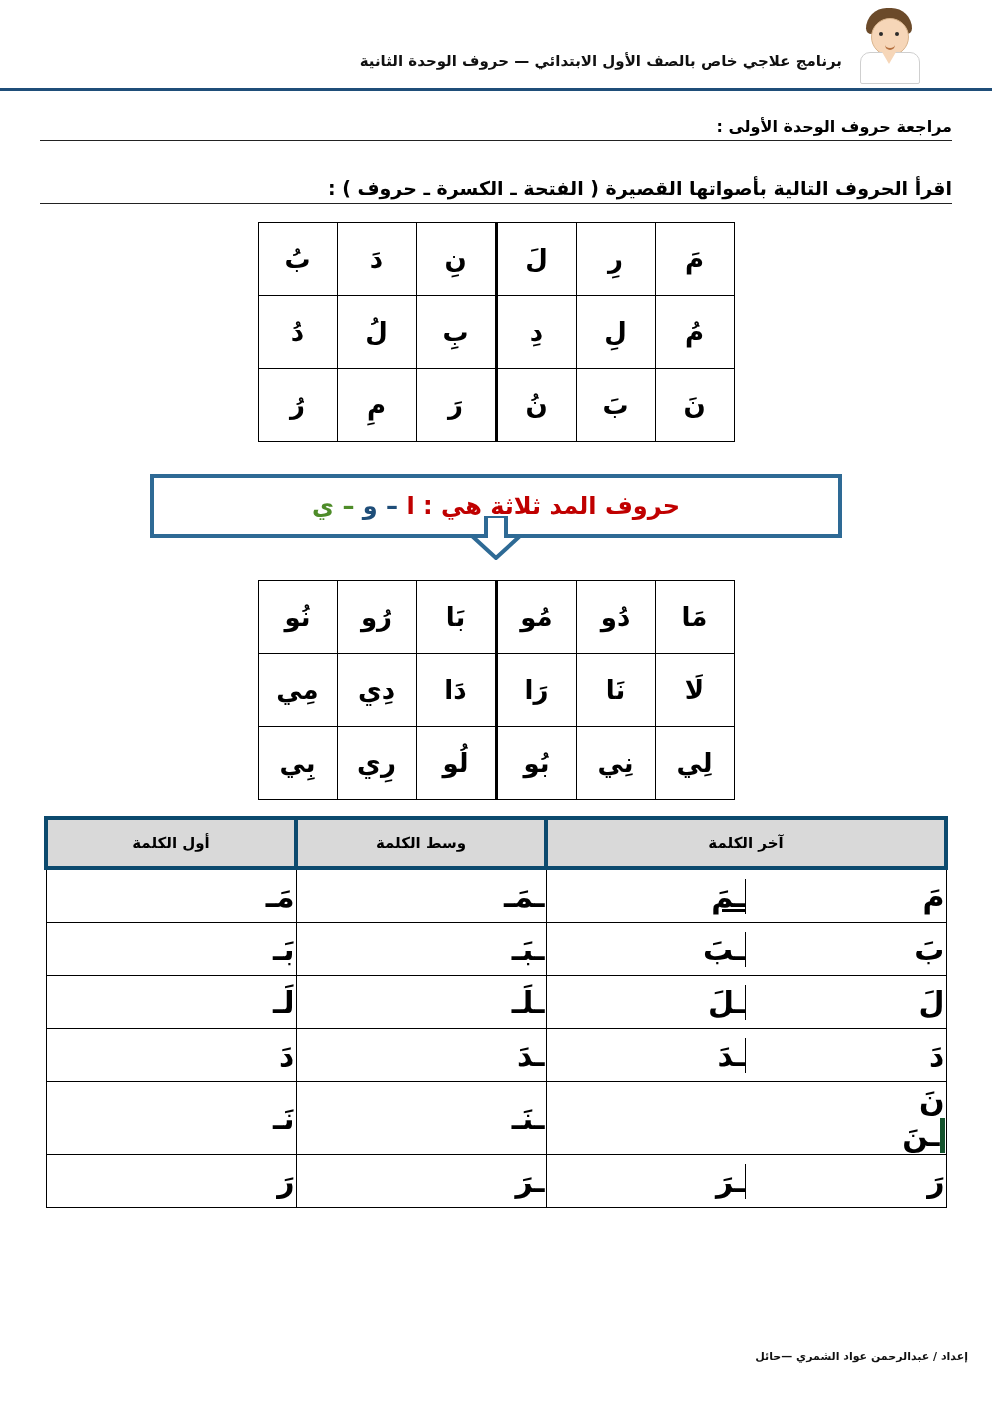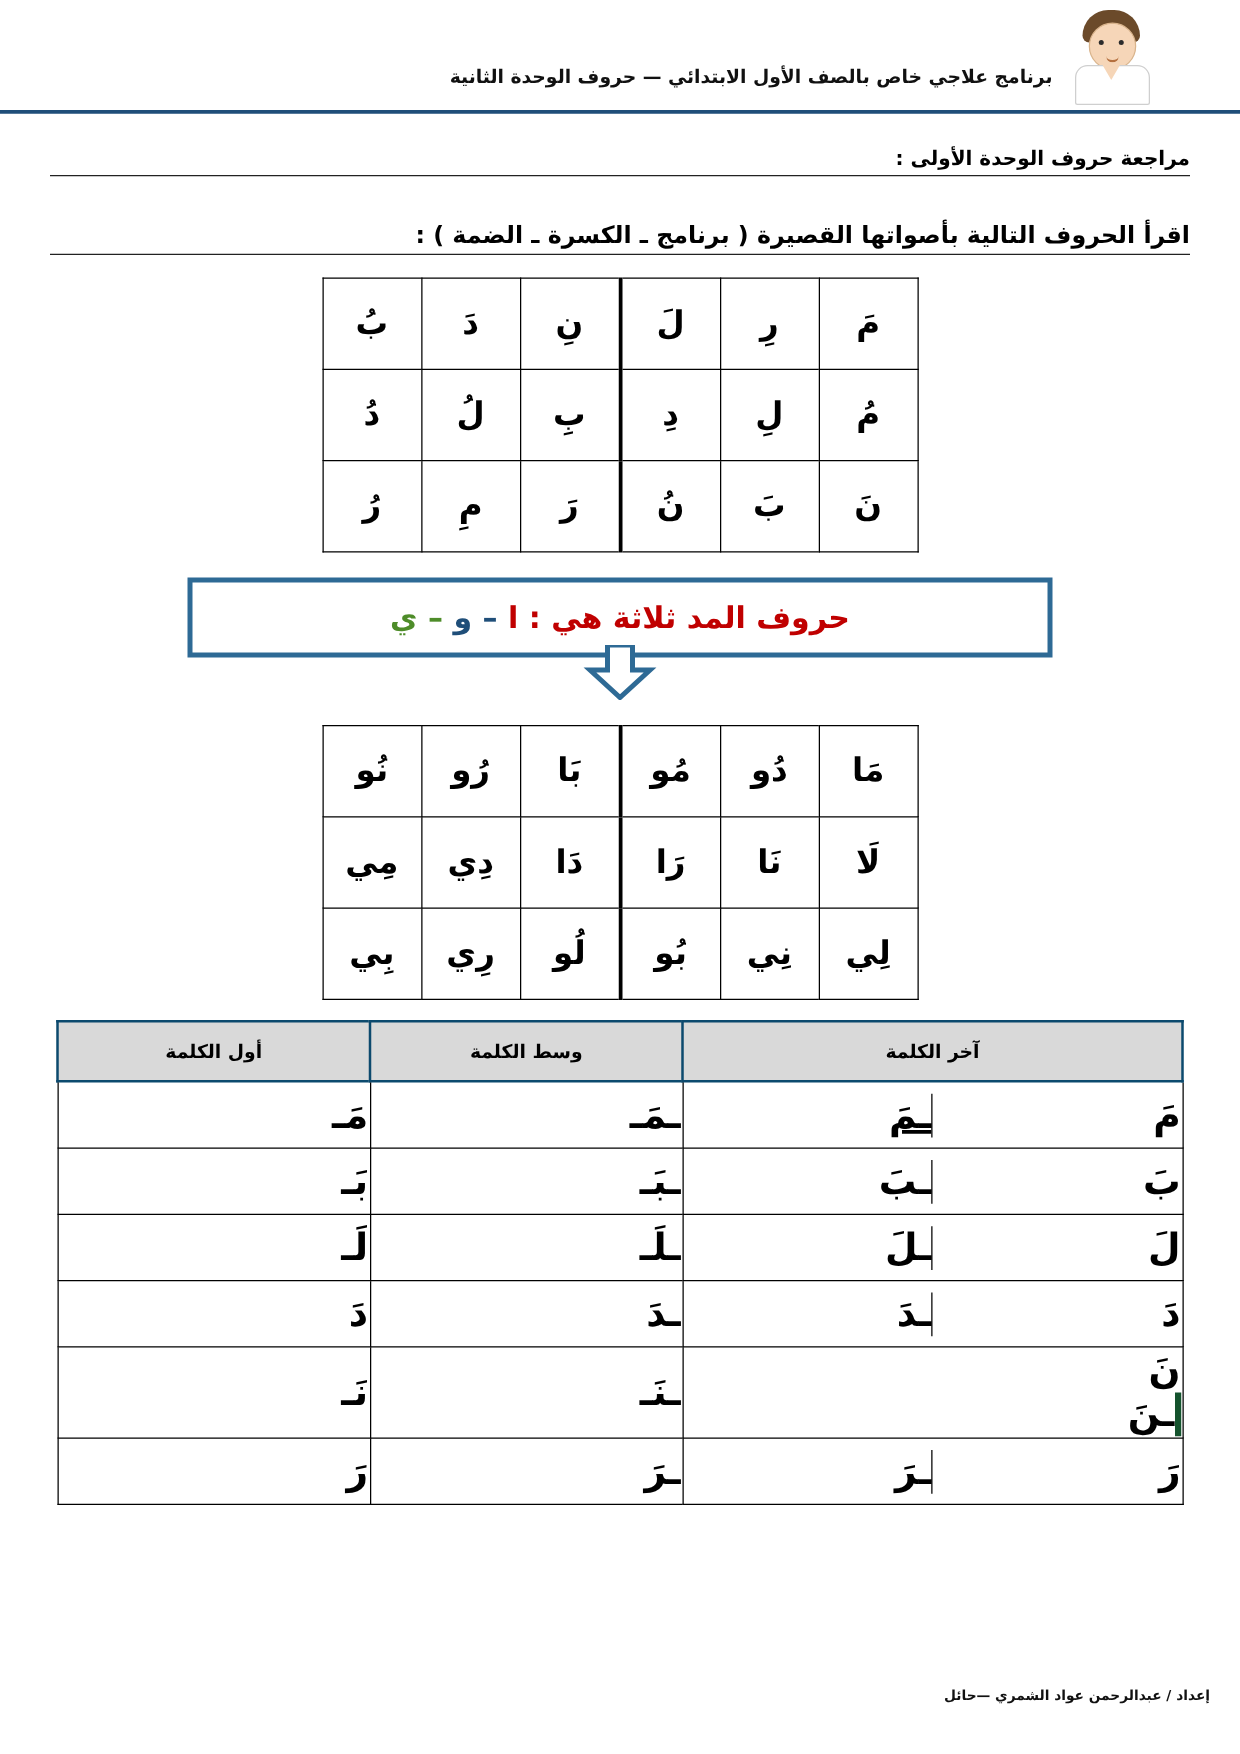--- a/index.html
+++ b/index.html
@@ -131,21 +131,21 @@
   
   .callout-zone {
     margin-top: 16px;
     position: relative;
     height: 104px;
   }
   .callout {
     position: absolute;
     right: 110px;
     left: 110px;
-    top: 4px;
+    top: 16px;
     height: 56px;
     border: 4px solid #2E6A95;
     display: flex;
     align-items: center;
     justify-content: center;
     background: #fff;
   }
   .callout-text {
     font-size: 24px;
     font-weight: bold;
@@ -165,21 +165,21 @@
 
   
   .forms-wrap { margin-top: 16px; }
   table.forms {
     border-collapse: collapse;
     table-layout: fixed;
     width: 900px;
     margin: 0 auto;
   }
   table.forms th {
-    border: 2px solid #0c4a6e;
+    border: 4px solid #0c4a6e;
     background: #D9D9D9;
     height: 44px;
     font-size: 15px;
     font-weight: bold;
   }
   table.forms td {
     border: 1px solid #000;
     height: 50px;
     text-align: right;
     vertical-align: middle;
@@ -213,21 +213,21 @@
     <div class="body"></div>
     <div class="collar"></div>
   </div>
   <div class="header-title">برنامج علاجي خاص بالصف الأول الابتدائي — حروف الوحدة الثانية</div>
 </div>
 
 <div class="page">
 
   <div class="section-line line-1">مراجعة حروف الوحدة الأولى :</div>
 
-  <div class="section-line line-2">اقرأ الحروف التالية بأصواتها القصيرة ( برنامج ـ الكسرة ـ الضمة ) :</div>
+  <div class="section-line line-2">اقرأ الحروف التالية بأصواتها القصيرة ( الفتحة ـ الكسرة ـ حروف ) :</div>
 
   <div class="grid-wrap">
     <table class="letters">
       <tbody>
           <tr>
         <td>مَ</td>
         <td>رِ</td>
         <td class="thick-left">لَ</td>
         <td>نِ</td>
         <td>دَ</td>

